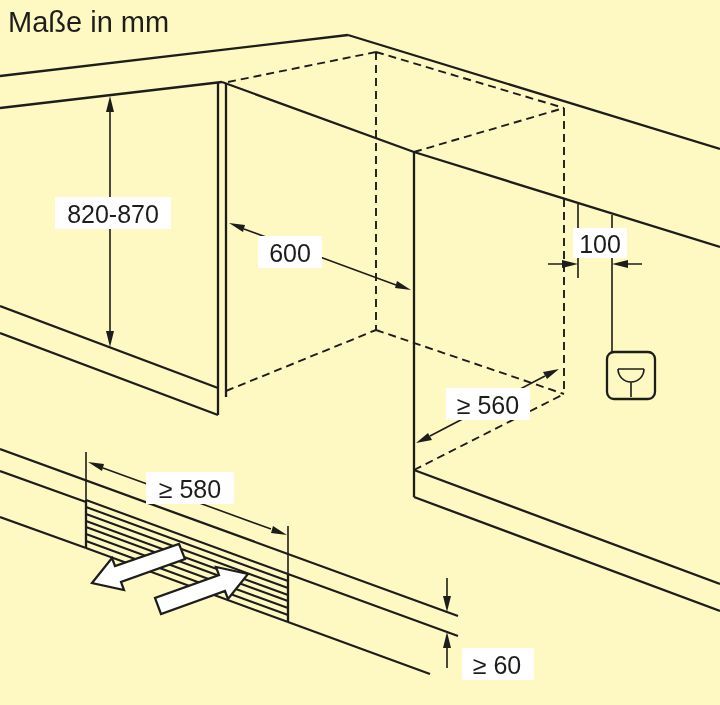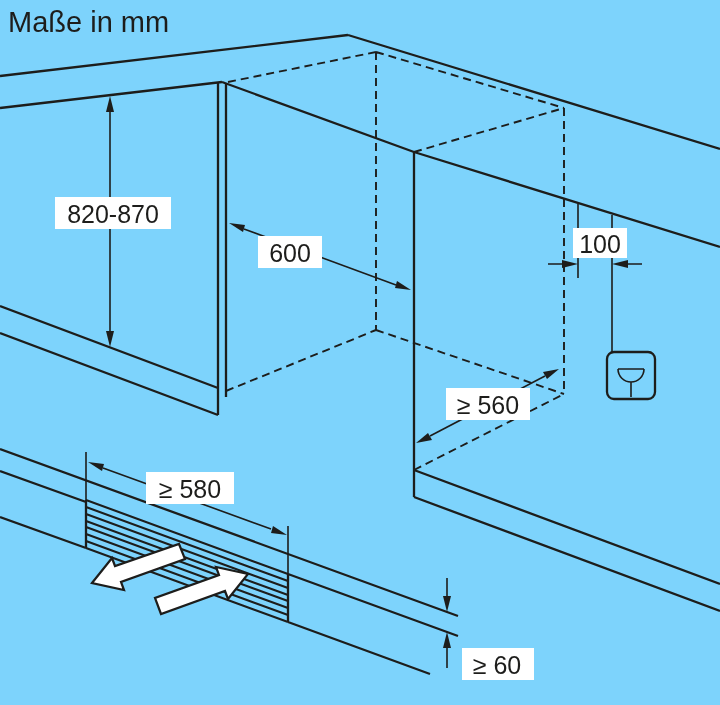--- a/index.html
+++ b/index.html
@@ -1,17 +1,17 @@
 <!DOCTYPE html>
 <html><head>
 <meta charset="utf-8">
 <style>
   html,body{margin:0;padding:0;background:#ffffff;}
   .page{
-    width:720px;height:705px;background:#7dd3fc;position:relative;overflow:hidden;
+    width:720px;height:705px;background:#fef9c3;position:relative;overflow:hidden;
     font-family:"Liberation Sans", sans-serif;
   }
   svg{display:block;}
   .ln{fill:none;stroke-width:2.3;stroke-linecap:butt;stroke-linejoin:miter;}
   .thin{fill:none;stroke-width:1.6;}
   .dash{fill:none;stroke-width:1.9;stroke-dasharray:8 5;}
   .grille{fill:none;stroke-width:2.1;}
   .hd{stroke:none;}
   .bg{fill:#ffffff;stroke:none;}
   .lbl{font-size:25px;text-anchor:middle;dominant-baseline:central;}

